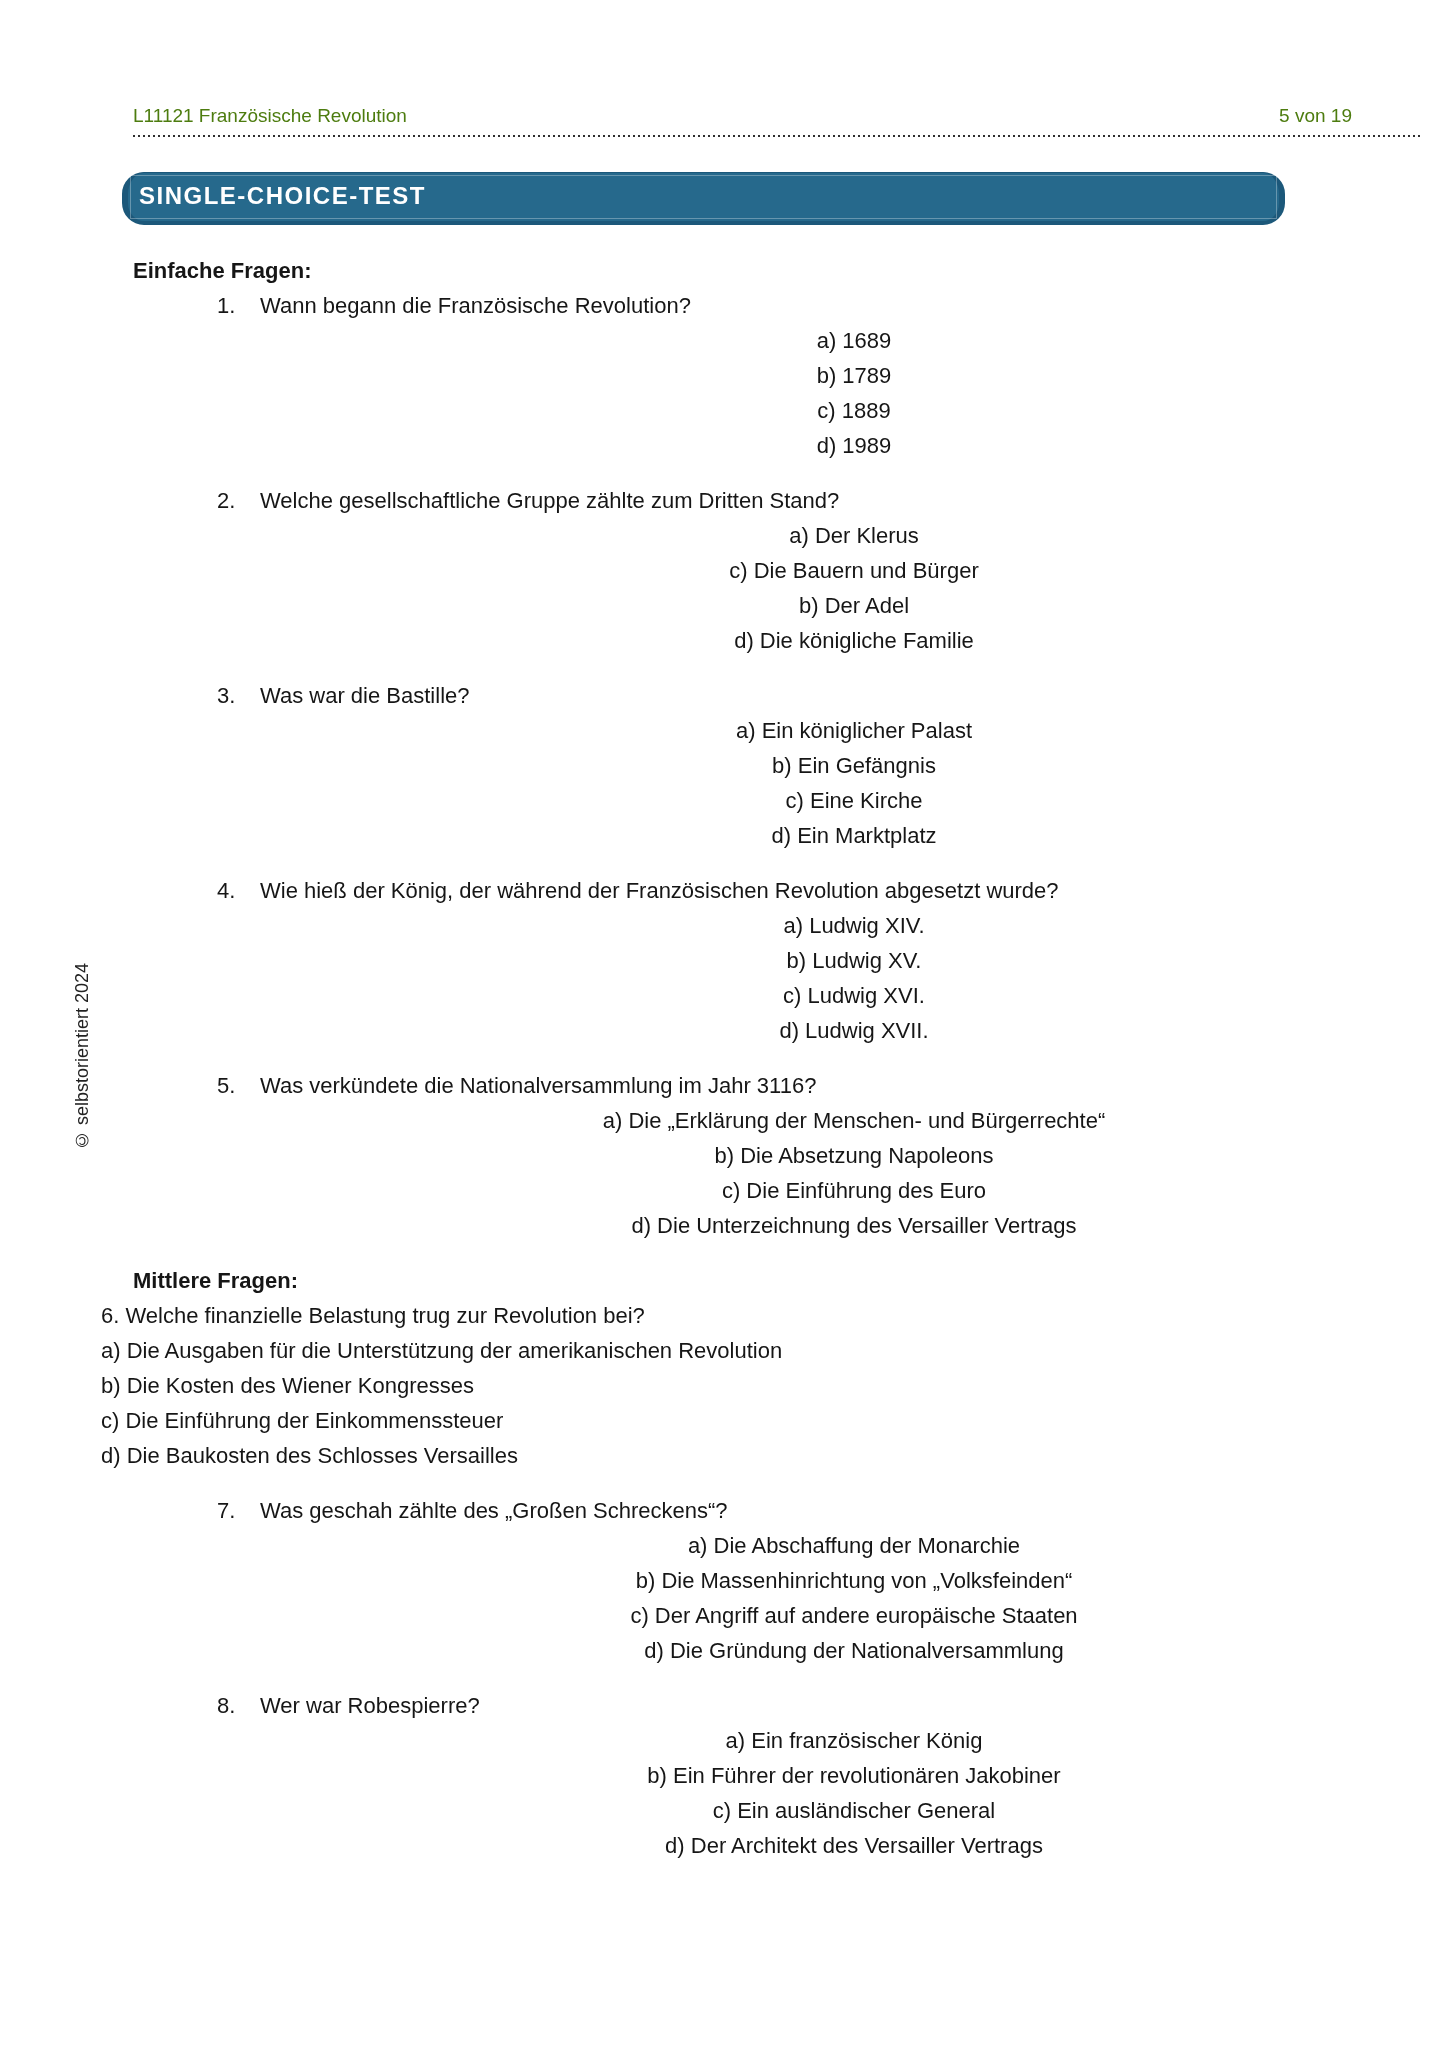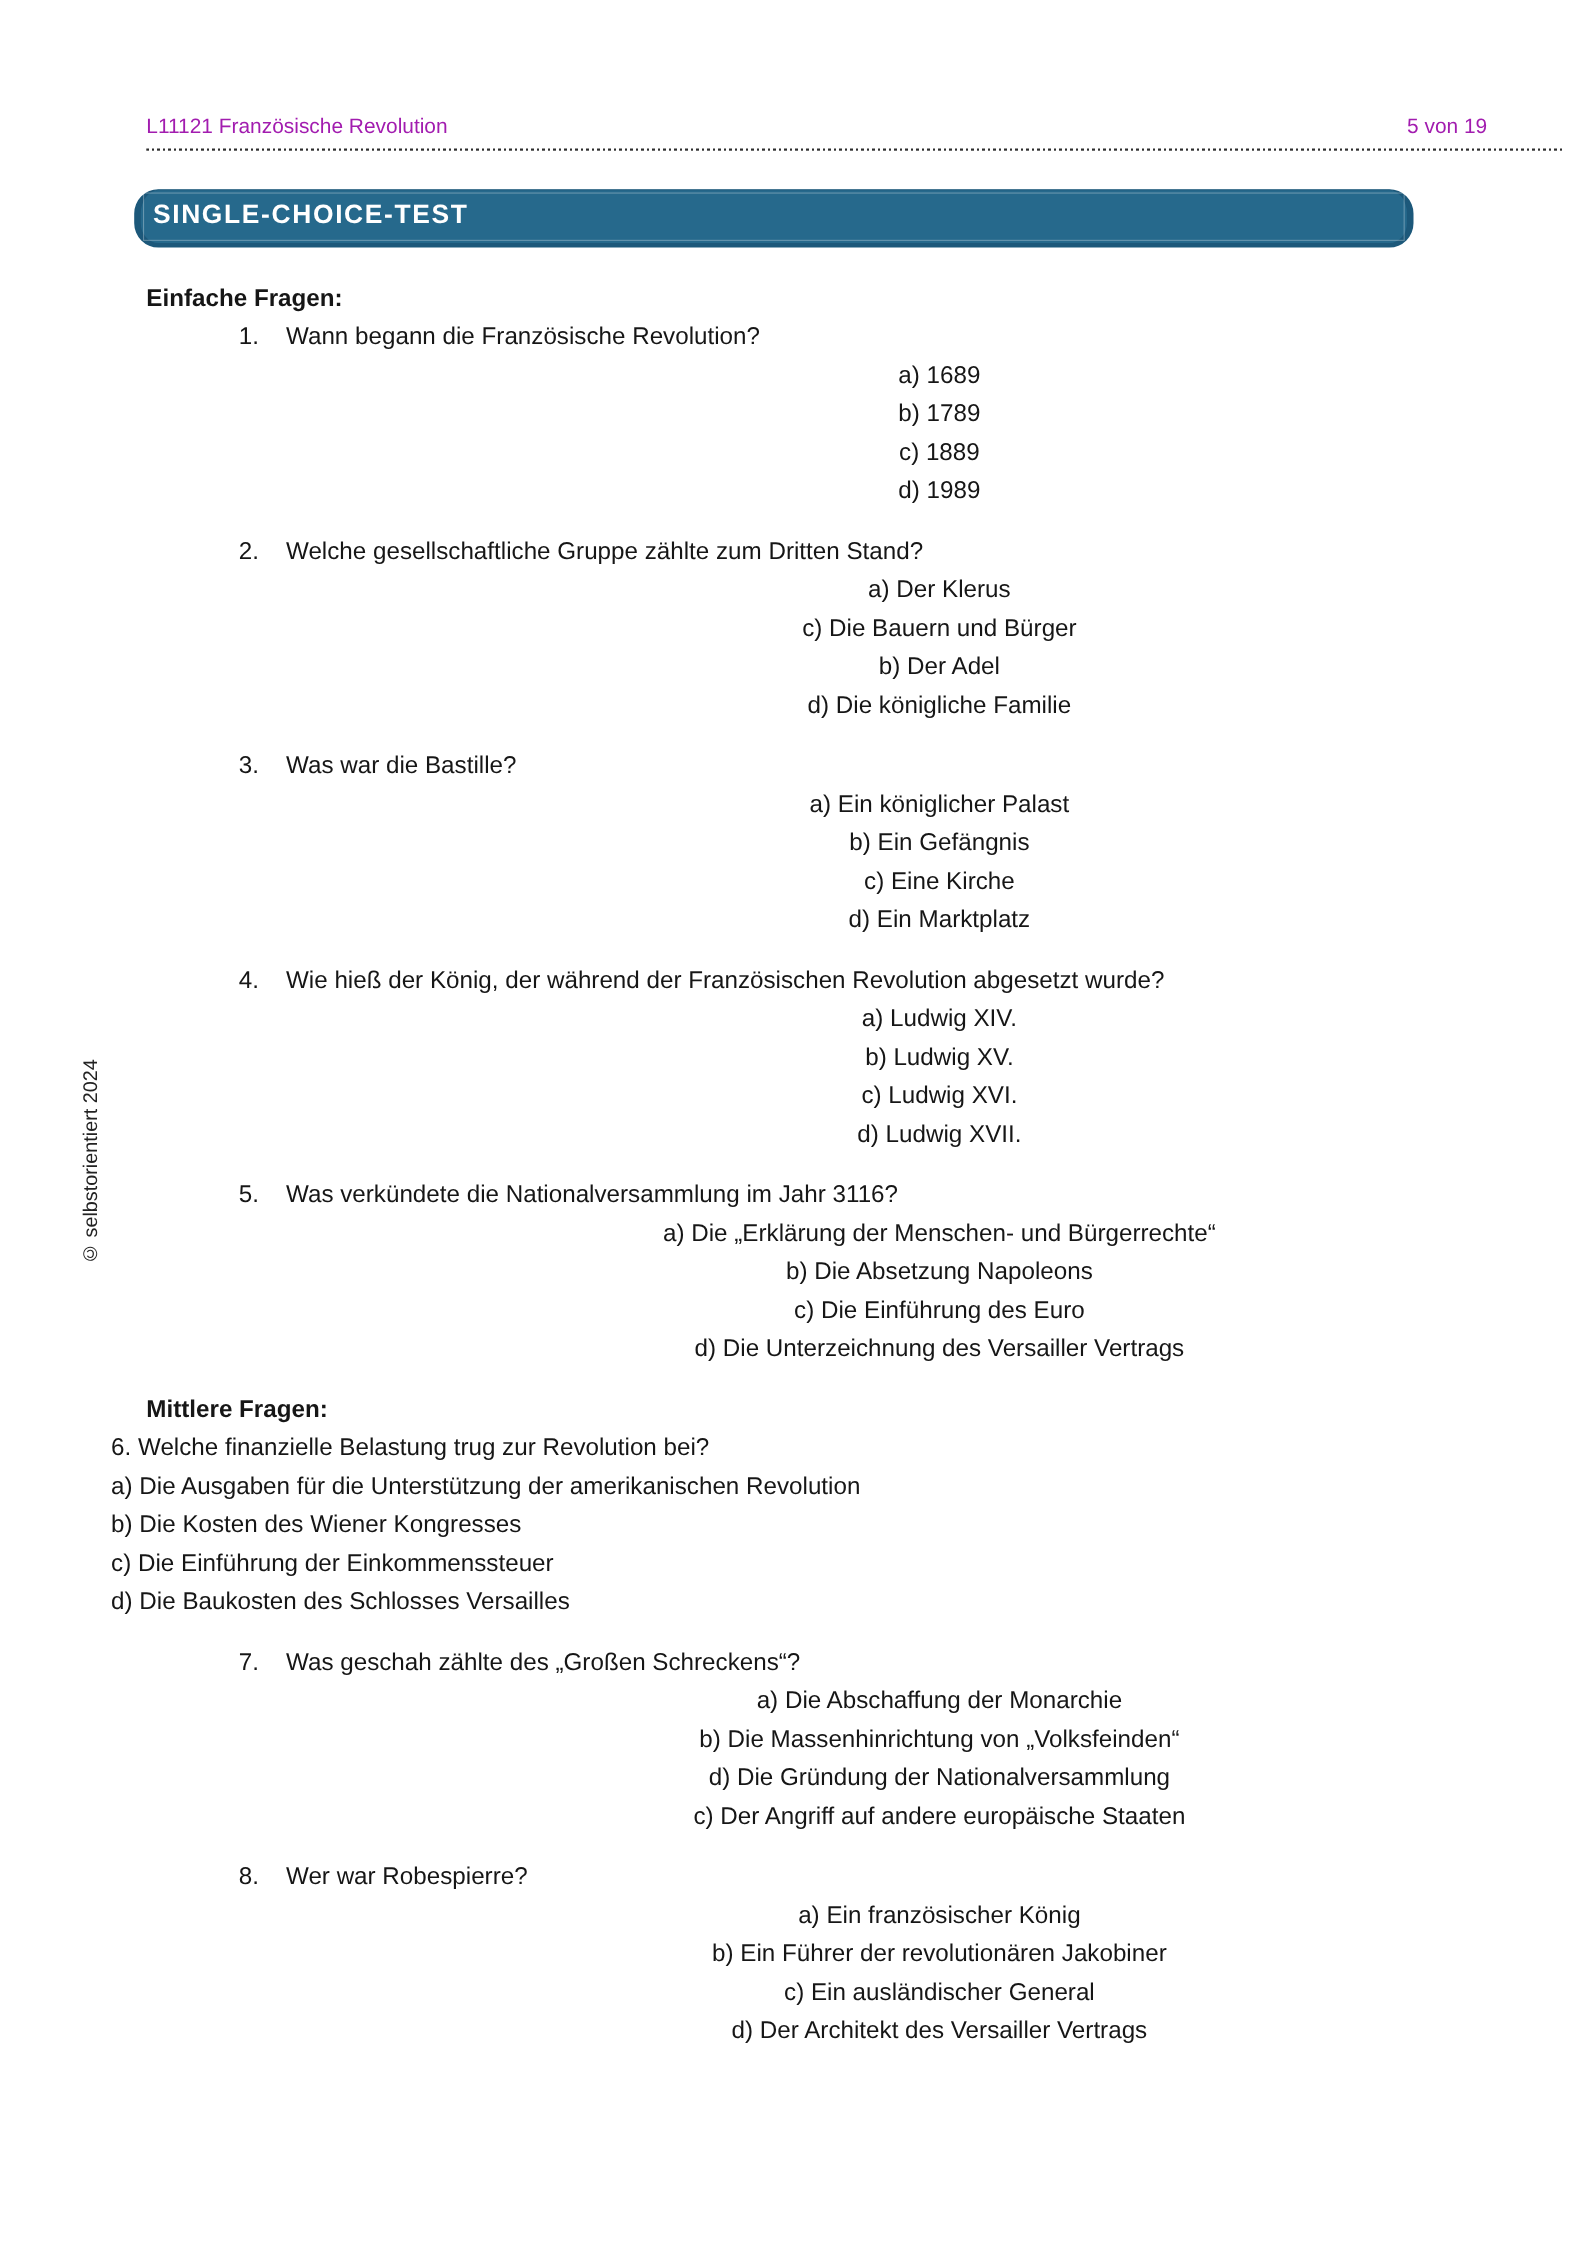--- a/index.html
+++ b/index.html
@@ -18,21 +18,21 @@
     position:absolute;
     left:133px;
     top:104px;
     width:1287px;
     display:flex;
     justify-content:space-between;
     align-items:flex-end;
     font-size:19px;
     line-height:24px;
     padding-bottom:9px;
-    color:#a21caf;
+    color:#4d7c0f;
   }
   .page-header .rule {
     position:absolute;
     left:0; right:0; bottom:0;
     height:2px;
     background-image:repeating-linear-gradient(90deg,#2e2e2e 0 2px,transparent 2px 5px);
   }
   .page-number { margin-right:68px; }
 
   
@@ -184,22 +184,22 @@
         <div class="option-line">c) Die Einführung der Einkommenssteuer</div>
         <div class="option-line">d) Die Baukosten des Schlosses Versailles</div>
       </div>
       <div class="question-block indented">
         <div class="q-line">
           <span class="q-number">7.</span>
           <span class="q-text">Was geschah zählte des „Großen Schreckens“?</span>
         </div>
         <div class="option-line">a) Die Abschaffung der Monarchie</div>
         <div class="option-line">b) Die Massenhinrichtung von „Volksfeinden“</div>
+        <div class="option-line">c) Der Angriff auf andere europäische Staaten</div>
         <div class="option-line">d) Die Gründung der Nationalversammlung</div>
-        <div class="option-line">c) Der Angriff auf andere europäische Staaten</div>
       </div>
       <div class="question-block indented">
         <div class="q-line">
           <span class="q-number">8.</span>
           <span class="q-text">Wer war Robespierre?</span>
         </div>
         <div class="option-line">a) Ein französischer König</div>
         <div class="option-line">b) Ein Führer der revolutionären Jakobiner</div>
         <div class="option-line">c) Ein ausländischer General</div>
         <div class="option-line">d) Der Architekt des Versailler Vertrags</div>

